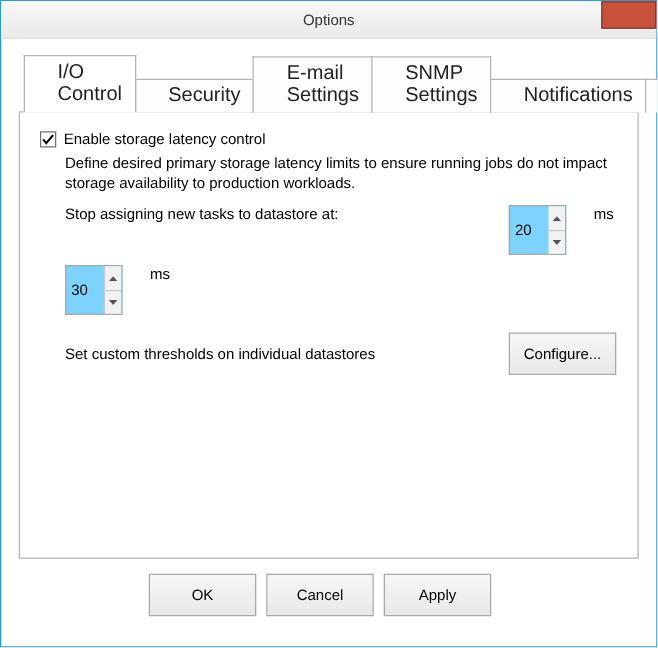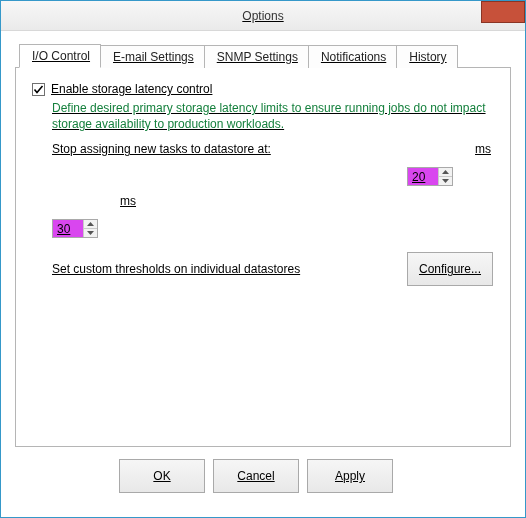--- a/index.html
+++ b/index.html
@@ -10,21 +10,20 @@
     color: #000;
     background: #fff;
   }
   .window {
     width: 526px; height: 518px;
     border: 1px solid #3598c9;
     background: #fff;
     position: relative;
     display: flex;
     flex-direction: column;
-    text-decoration: underline;
   }
   .titlebar {
     height: 30px;
     background: linear-gradient(#f7f7f7,#eaeaea);
     border-bottom: 1px solid #d8d8d8;
     display: flex;
     align-items: center;
     position: relative;
   }
   .titlebar .title {
@@ -51,25 +50,25 @@
     flex-direction: column;
   }
   .tabstrip {
     display: flex;
     align-items: flex-end;
     margin-left: 4px;
     position: relative;
     z-index: 2;
   }
   .tab {
-    padding: 4px 10px 4px 12px;
+    padding: 4px 10px 4px 26px;
     border: 1px solid #b5b5b5;
     border-bottom: none;
     background: #fdfdfd;
-    font-size: 12px;
+    font-size: 16px;
     color: #222;
     margin-right: -1px;
     position: relative;
     top: 1px;
     cursor: pointer;
   }
   .tab.active {
     background: #fff;
     border-bottom: 1px solid #fff;
     z-index: 3;
@@ -88,35 +87,34 @@
     background: #fff;
     display: inline-flex; align-items: center; justify-content: center;
     margin-right: 6px;
     margin-top: 1px;
     cursor: pointer;
   }
   .checkbox svg { width: 11px; height: 11px; }
   .check-label { font-size: 12px; color: #000000; }
   .desc {
     margin: 4px 0 10px 20px;
-    color: #15803d;
+    color: #000000;
     line-height: 1.35;
     max-width: 440px;
   }
   .field-row {
     display: flex;
     margin: 4px 0 8px 20px;
   }
   .field-label { flex: 0 0 355px; }
   .spinner {
     display: inline-flex;
-    width: 46px; height: 19px;
+    width: 46px; height: 40px;
     border: 1px solid #a9a9a9;
-    background: #d946ef;
-    margin-top: 25px;
+    background: #7dd3fc;
   }
   .spinner input {
     border: none;
     width: 30px;
     padding: 0 4px;
     font-family: inherit;
     font-size: 12px;
     outline: none;
     background: transparent;
   }
@@ -171,20 +169,21 @@
             <path d="M1 1 L9 9 M9 1 L1 9" stroke="#fff" stroke-width="1.4"></path>
           </svg>
       </span>
     </div>
   </div>
 
   <div class="client">
 
     <div class="tabstrip">
       <div class="tab active"><span>I/O Control</span></div>
+      <div class="tab"><span>Security</span></div>
       <div class="tab"><span>E-mail Settings</span></div>
       <div class="tab"><span>SNMP Settings</span></div>
       <div class="tab"><span>Notifications</span></div>
       <div class="tab"><span>History</span></div>
     </div>
 
     <div class="tabpanel">
 
       <div class="row">
         <span class="checkbox">

